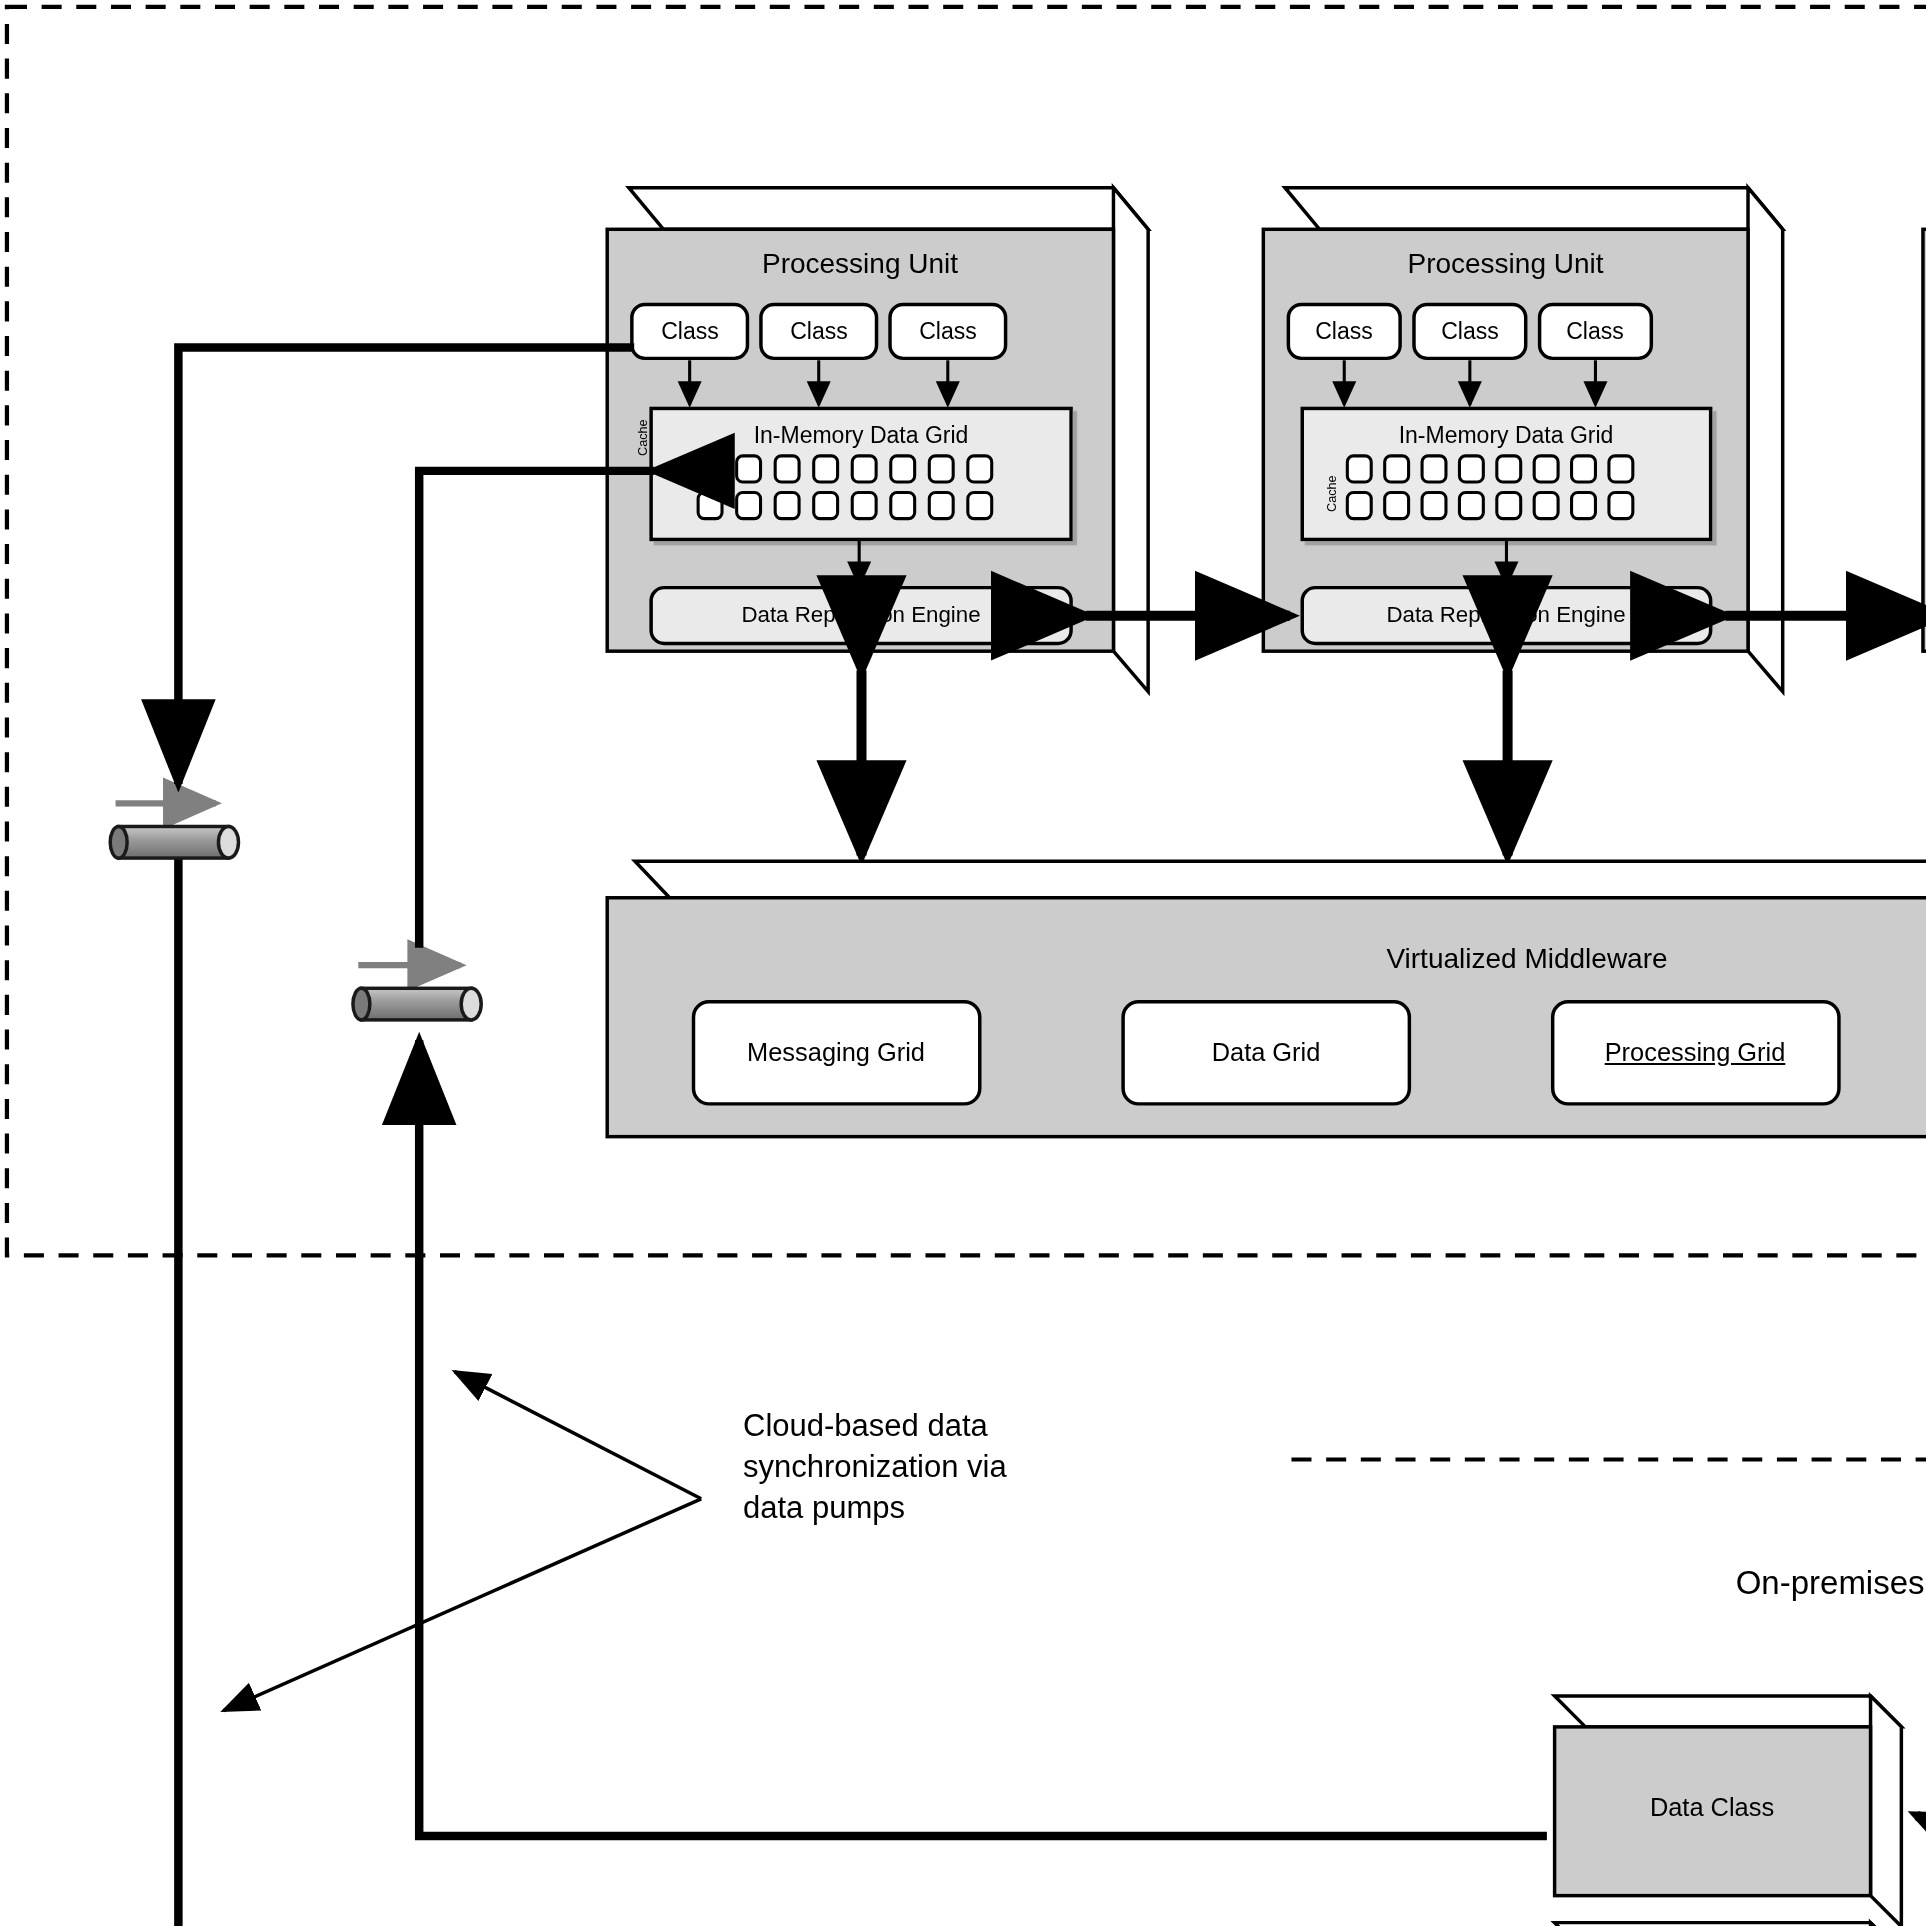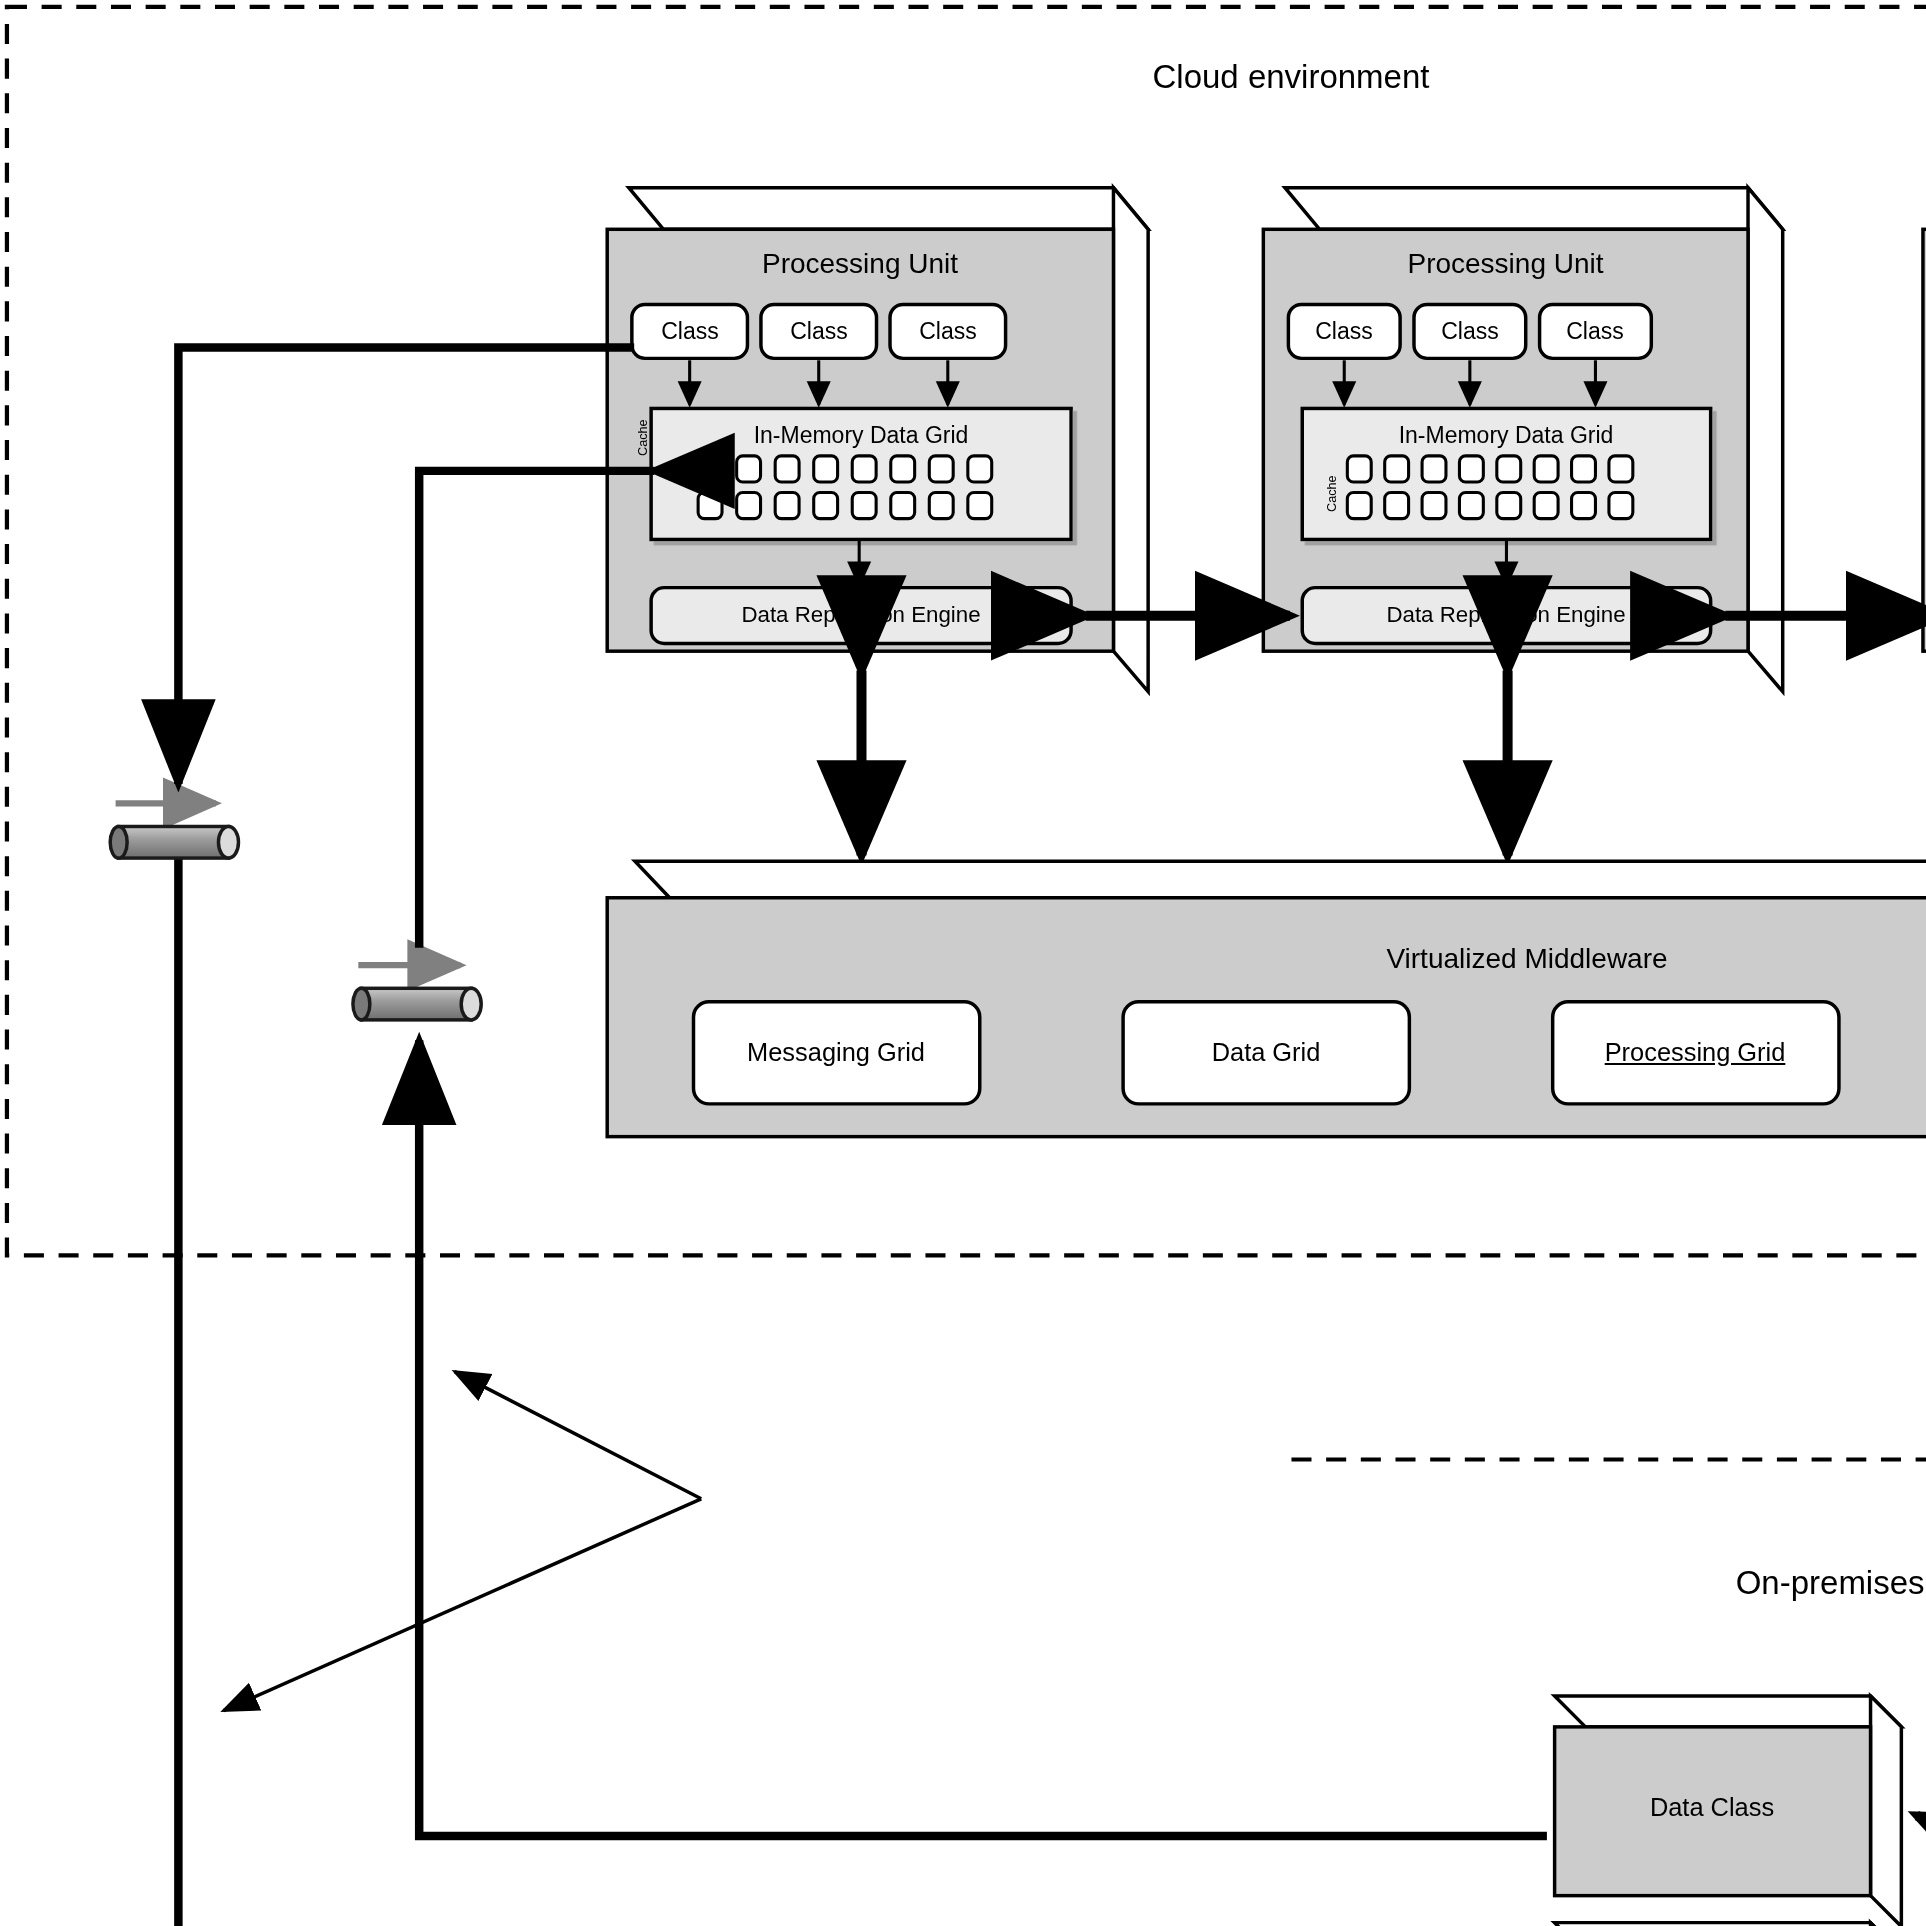--- a/index.html
+++ b/index.html
@@ -235,21 +235,20 @@
   </g>
 
   <g>
     <line x1="5655" y1="5020" x2="4975" y2="4712" stroke="#000" stroke-width="26" marker-end="url(#ahs)"></line>
   </g>
   <g>
     <line x1="4900" y1="5300" x2="5620" y2="5000" stroke="#000" stroke-width="26" marker-end="url(#ahs)"></line>
   </g>
 </svg>
 
-<div class="txt ctr" style="left:925px;top:58px;width:732px;font-size:33px;">Cloud environment</div>
 
 <div class="txt ctr" style="left:607px;top:247px;width:506px;font-size:28px;">Processing Unit</div>
 <div class="txt ctr" style="left:632px;top:318px;width:116px;font-size:23px;">Class</div>
 <div class="txt ctr" style="left:761px;top:318px;width:116px;font-size:23px;">Class</div>
 <div class="txt ctr" style="left:890px;top:318px;width:116px;font-size:23px;">Class</div>
 <div class="txt ctr" style="left:651px;top:422px;width:420px;font-size:23px;">In-Memory Data Grid</div>
 <div class="txt" style="left:636px;top:456px;width:62px;font-size:12.7px;transform:rotate(-90deg);transform-origin:0 0;text-align:left;">Cache</div>
 <div class="txt ctr" style="left:651px;top:602px;width:420px;font-size:22.3px;">Data Replication Engine</div>
 
 <div class="txt ctr" style="left:1263px;top:247px;width:485px;font-size:28px;">Processing Unit</div>
@@ -260,18 +259,21 @@
 <div class="txt" style="left:1325px;top:512px;width:62px;font-size:12.7px;transform:rotate(-90deg);transform-origin:0 0;text-align:left;">Cache</div>
 <div class="txt ctr" style="left:1302px;top:602px;width:408px;font-size:22.3px;">Data Replication Engine</div>
 
 <div class="txt ctr" style="left:1923px;top:247px;width:490px;font-size:28px;">Processing Unit</div>
 
 <div class="txt ctr" style="left:607px;top:942px;width:1840px;font-size:28px;">Virtualized Middleware</div>
 <div class="txt ctr" style="left:693px;top:1038px;width:286px;font-size:25.4px;text-align:center;">Messaging Grid</div>
 <div class="txt ctr" style="left:1123px;top:1038px;width:286px;font-size:25.4px;text-align:center;">Data Grid</div>
 <div class="txt ctr" style="left:1552px;top:1038px;width:286px;font-size:25.4px;text-decoration:underline;">Processing Grid</div>
 
+<div class="txt" style="left:743px;top:1406px;width:385px;font-size:31px;line-height:1.32;">Cloud-based data
+synchronization via
+data pumps</div>
 
 <div class="txt ctr" style="left:1502px;top:1564px;width:847px;font-size:33px;">On-premises environment</div>
 <div class="txt ctr" style="left:1554px;top:1793px;width:316px;font-size:25.4px;">Data Class</div>
 
 </div>
 
 
 </body></html>

